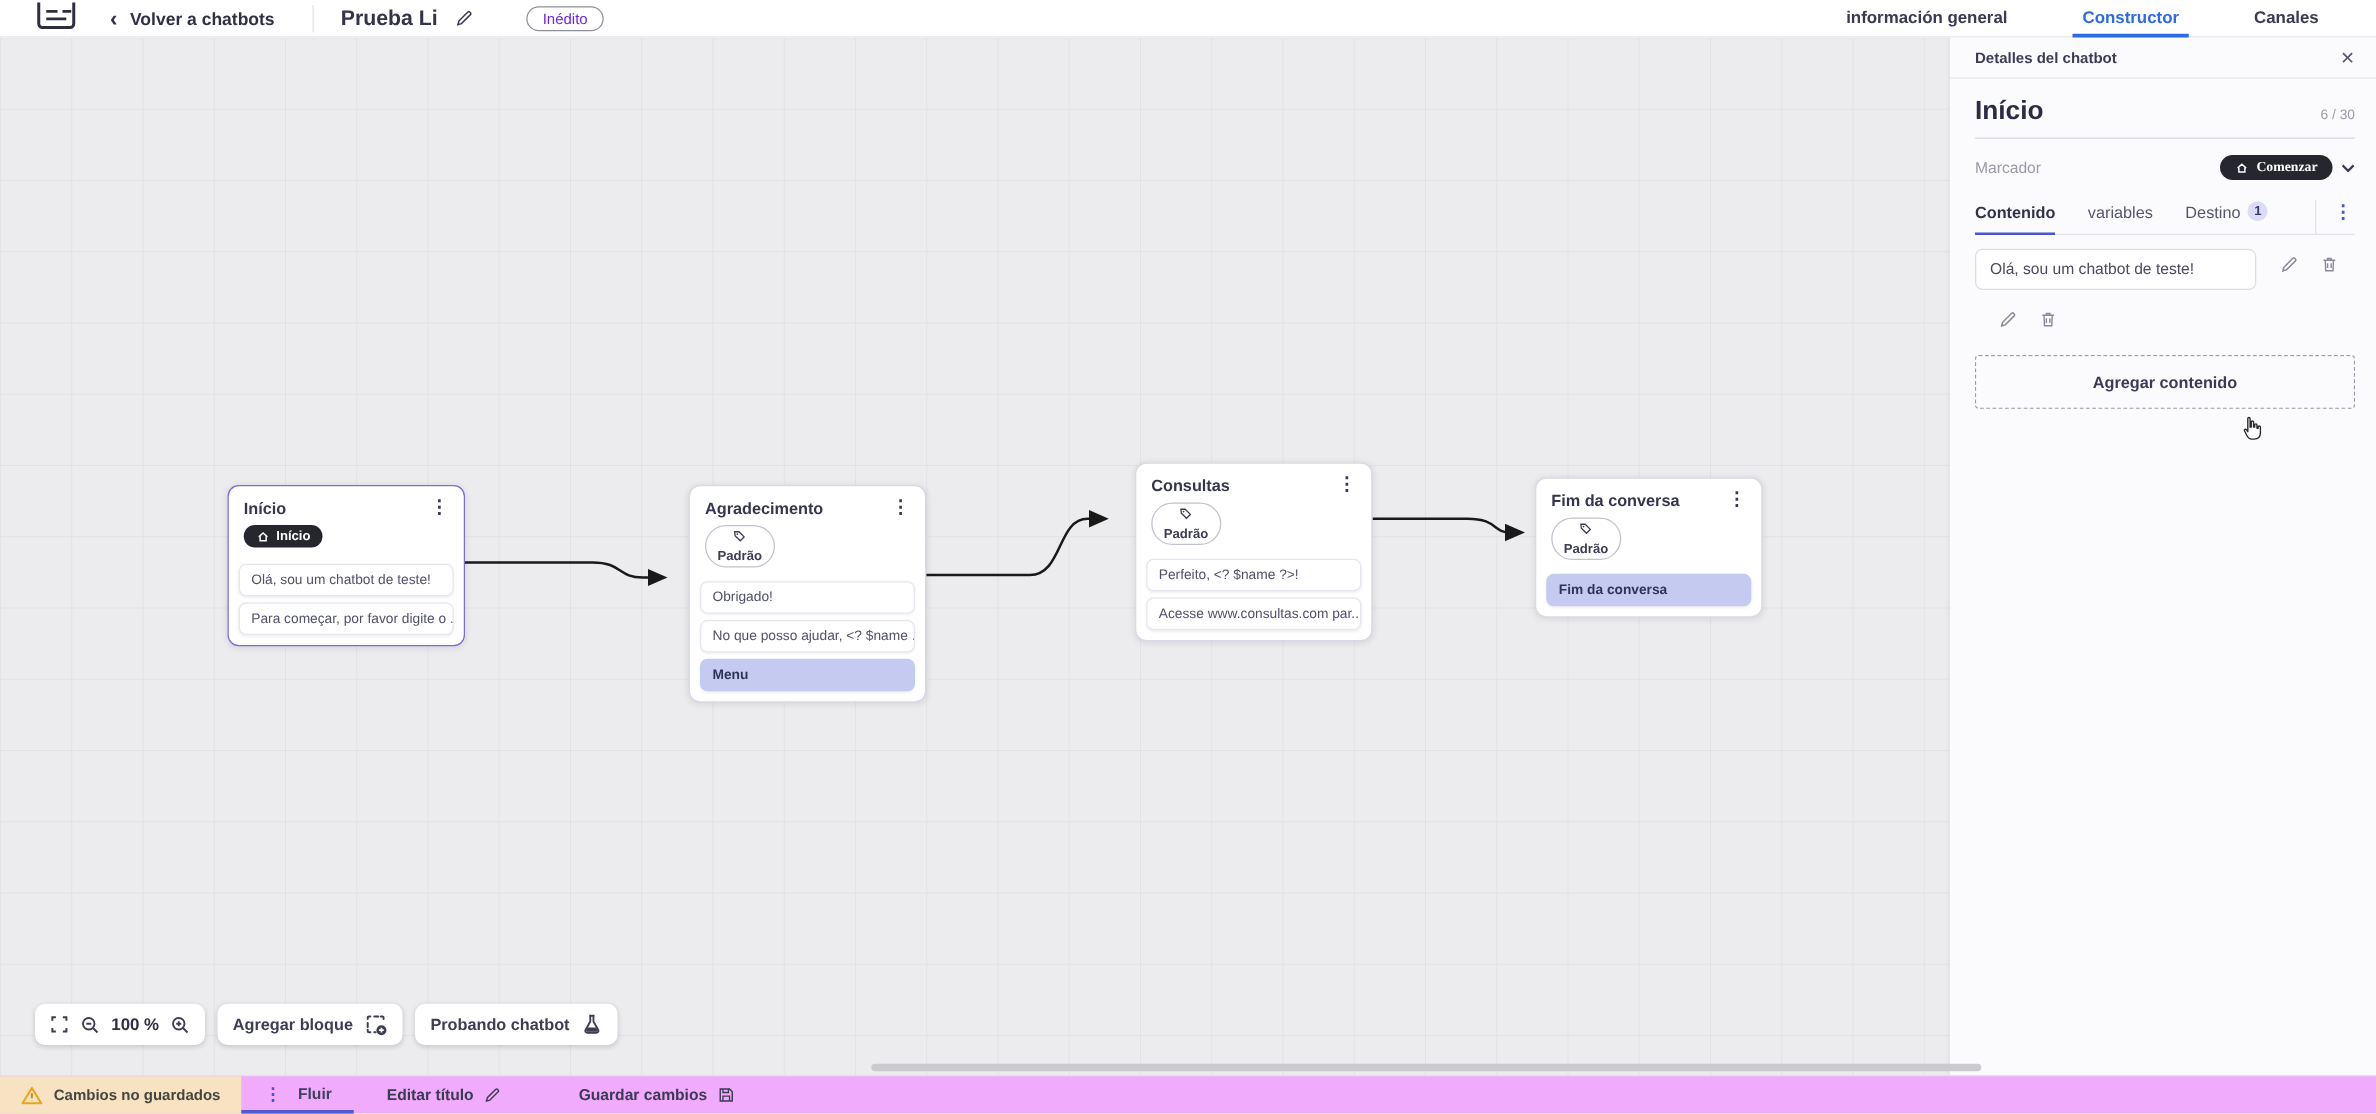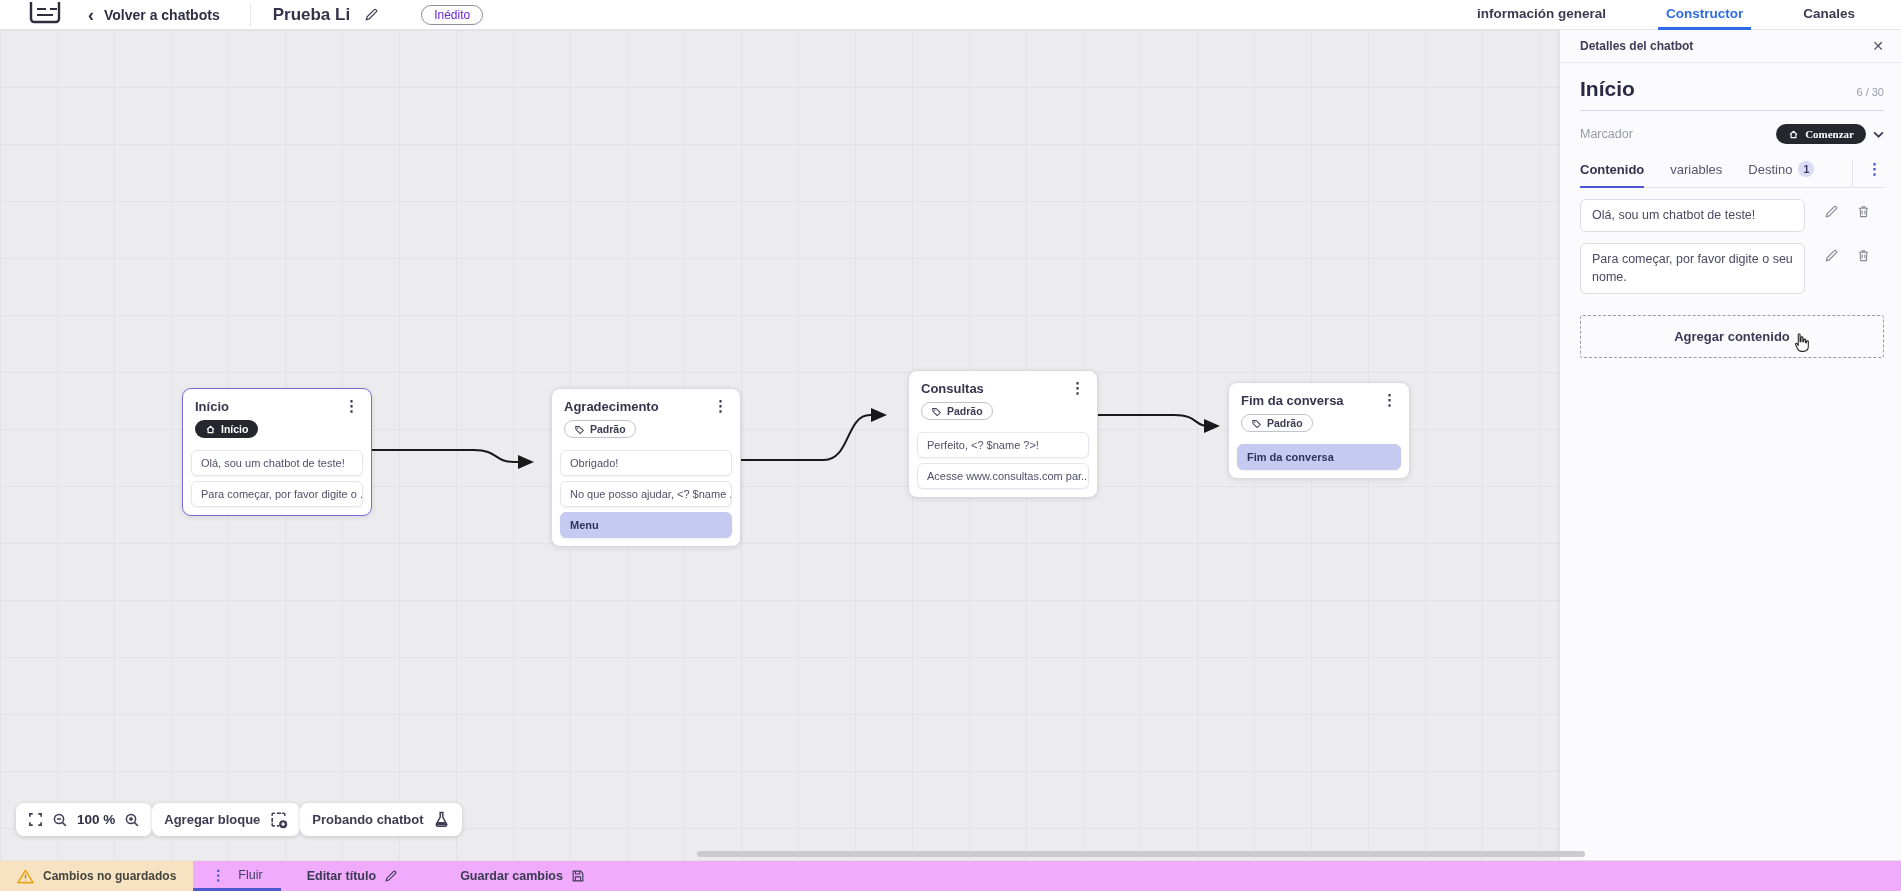--- a/index.html
+++ b/index.html
@@ -39,28 +39,28 @@
   .node-head { display:flex; justify-content:space-between; align-items:flex-start;
     padding:10px 12px 4px 12px; }
   .node-title { font-size:13px; font-weight:700; color:#35354e; }
   .kebab { font-size:15px; line-height:.9; color:#3a3a52; letter-spacing:0; cursor:pointer;
     font-weight:700; }
   .node-badges { padding:2px 12px 6px 12px; }
   .badge-start { display:inline-flex; align-items:center; gap:5px; background:#26262f; color:#fff;
     border-radius:999px; padding:3px 10px; font-size:10.5px; font-weight:700; }
   .badge-tag { display:inline-flex; align-items:center; gap:5px; background:#fff;
     border:1.5px solid #c2c2cc; color:#3c3c52; border-radius:999px; padding:2px 9px;
-    font-size:10.5px; font-weight:700; }
+    font-size:10.5px; font-weight:700;flex-direction:column; }
   .ncard { margin:5px 8px 0 8px; background:#fff; border:1px solid #e6e6ee; border-radius:6px;
     box-shadow:0 1px 2px rgba(40,40,70,.07); padding:6px 9px; font-size:11px; color:#50506a;
     white-space:nowrap; overflow:hidden; cursor:pointer; }
   .ncard.hl { background:#c5caf1; border-color:#c5caf1; color:#2f3557; font-weight:700; }
 
   
-  .cv-toolbar { position:absolute; left:16px; bottom:24px; display:flex; }
+  .cv-toolbar { position:absolute; left:28px; bottom:24px; display:flex; gap:10px; }
   .tool-group { height:33px; background:#fff; border-radius:8px; box-shadow:0 1px 4px rgba(30,30,60,.18);
     display:flex; align-items:center; gap:9px; padding:0 12px; cursor:pointer;
     font-size:13px; font-weight:700; color:#3c3c52; }
   .tool-group svg { display:block; }
   .zoom-level { font-size:13.5px; font-weight:700; color:#2e2e44; }
 
   .hscrollbar { position:absolute; left:697px; top:851px; width:888px; height:6px;
     background:#cbcbcf; border-radius:3px; z-index:30; cursor:grab; }
 
   
@@ -99,21 +99,21 @@
     color:#3a3a55; cursor:pointer; }
 
   
   .footer { position:absolute; left:0; bottom:0; width:100%; height:31px; background:#f0abfc;
     border-top:1px solid #e2e2e6; display:flex; align-items:stretch; z-index:25; }
   .unsaved { display:flex; align-items:center; gap:9px; background:#f7e3c1; padding:0 17px;
     font-size:12px; font-weight:600; color:#45453f; }
   .flow-tab { display:flex; align-items:center; gap:13px; padding:0 18px;
     border-bottom:3px solid #5059ce; cursor:pointer; }
   .flow-tab .kb { color:#4752cc; font-size:14px; font-weight:700; }
-  .flow-tab .lbl { font-size:12.5px; font-weight:400; color:#3f3f5e; }
+  .flow-tab .lbl { font-size:12.5px; font-weight:700; color:#3f3f5e; }
   .f-item { display:flex; align-items:center; gap:8px; font-size:12.5px; font-weight:600;
     color:#3a3a52; cursor:pointer; }
   .f-edit { margin-left:26px; }
   .f-save { margin-left:62px; }
 
   .cursor-hand { position:absolute; left:1790px; top:332px; z-index:60; pointer-events:none; }
 </style>
 </head>
 <body>
 
@@ -318,21 +318,20 @@
             </svg>
         </span>
         <span>
           <svg width="15" height="15" viewBox="0 0 16 16">
               <path d="M3 4.5h10 M6.5 4V3h3v1 M4.5 4.5l.4 9h6.2l.4-9 M6.5 7v4 M9.5 7v4" fill="none" stroke="currentColor" stroke-width="1.2"></path>
             </svg>
         </span>
       </div>
     </div>
     <div class="pcontent-row">
-      <div class="pcard">Para começar, por favor digite o seu nome.</div>
       <div class="row-icons">
         <span>
           <svg width="15" height="15" viewBox="0 0 16 16">
               <path d="M2.5 13.5l.8-3L11 2.8a1.1 1.1 0 0 1 1.6 0l.6.6a1.1 1.1 0 0 1 0 1.6L5.5 12.7z" fill="none" stroke="currentColor" stroke-width="1.3"></path>
             </svg>
         </span>
         <span>
           <svg width="15" height="15" viewBox="0 0 16 16">
               <path d="M3 4.5h10 M6.5 4V3h3v1 M4.5 4.5l.4 9h6.2l.4-9 M6.5 7v4 M9.5 7v4" fill="none" stroke="currentColor" stroke-width="1.2"></path>
             </svg>

